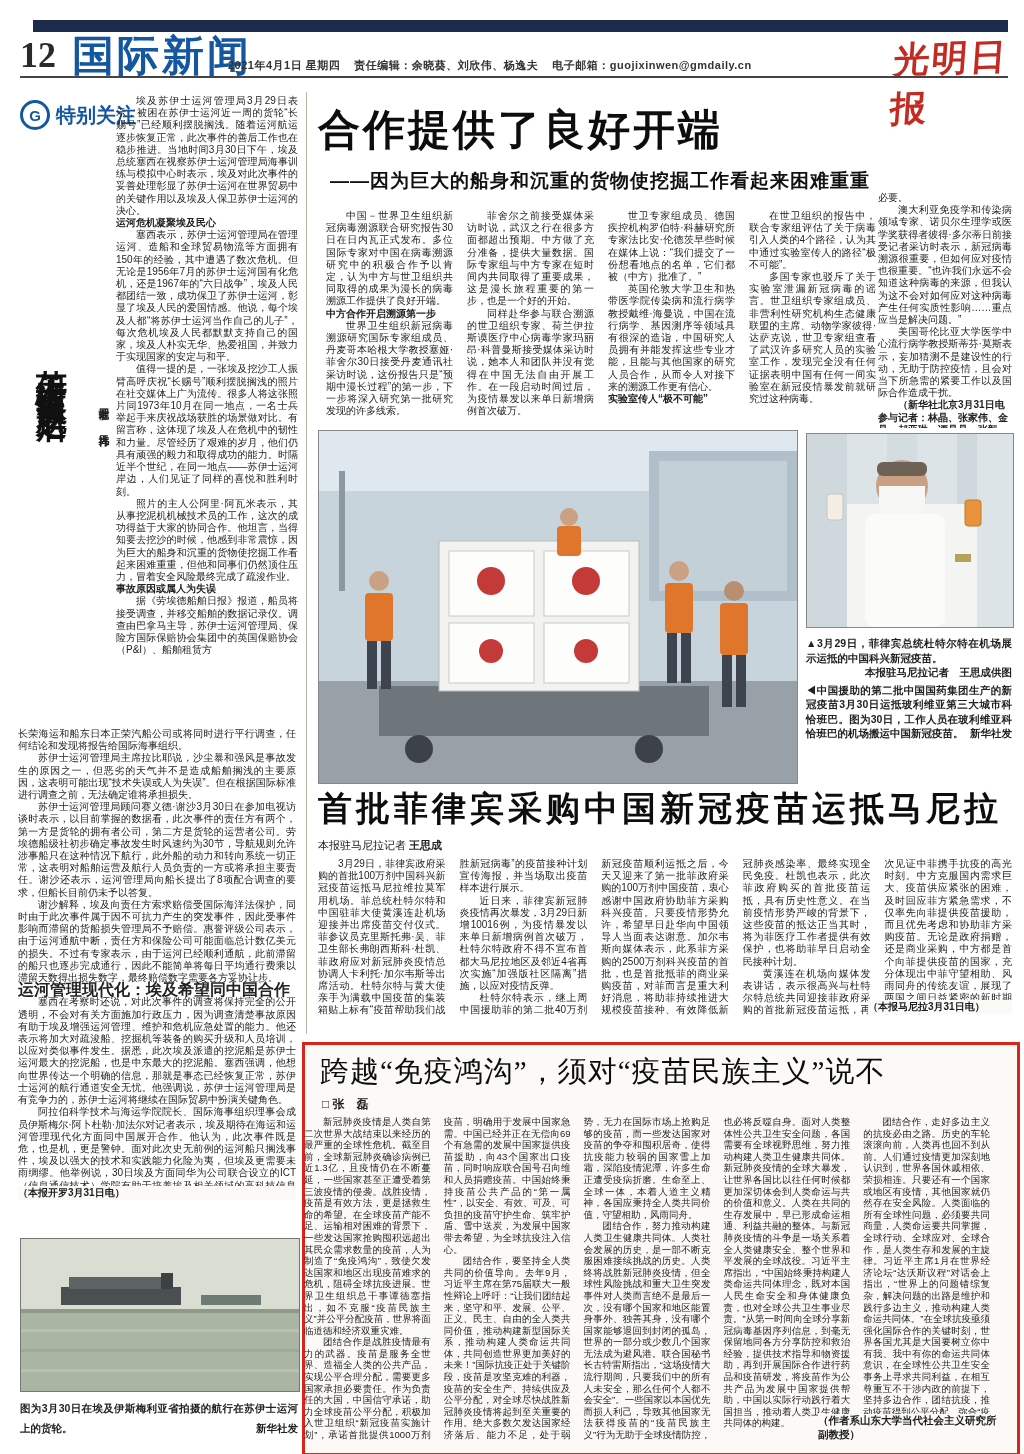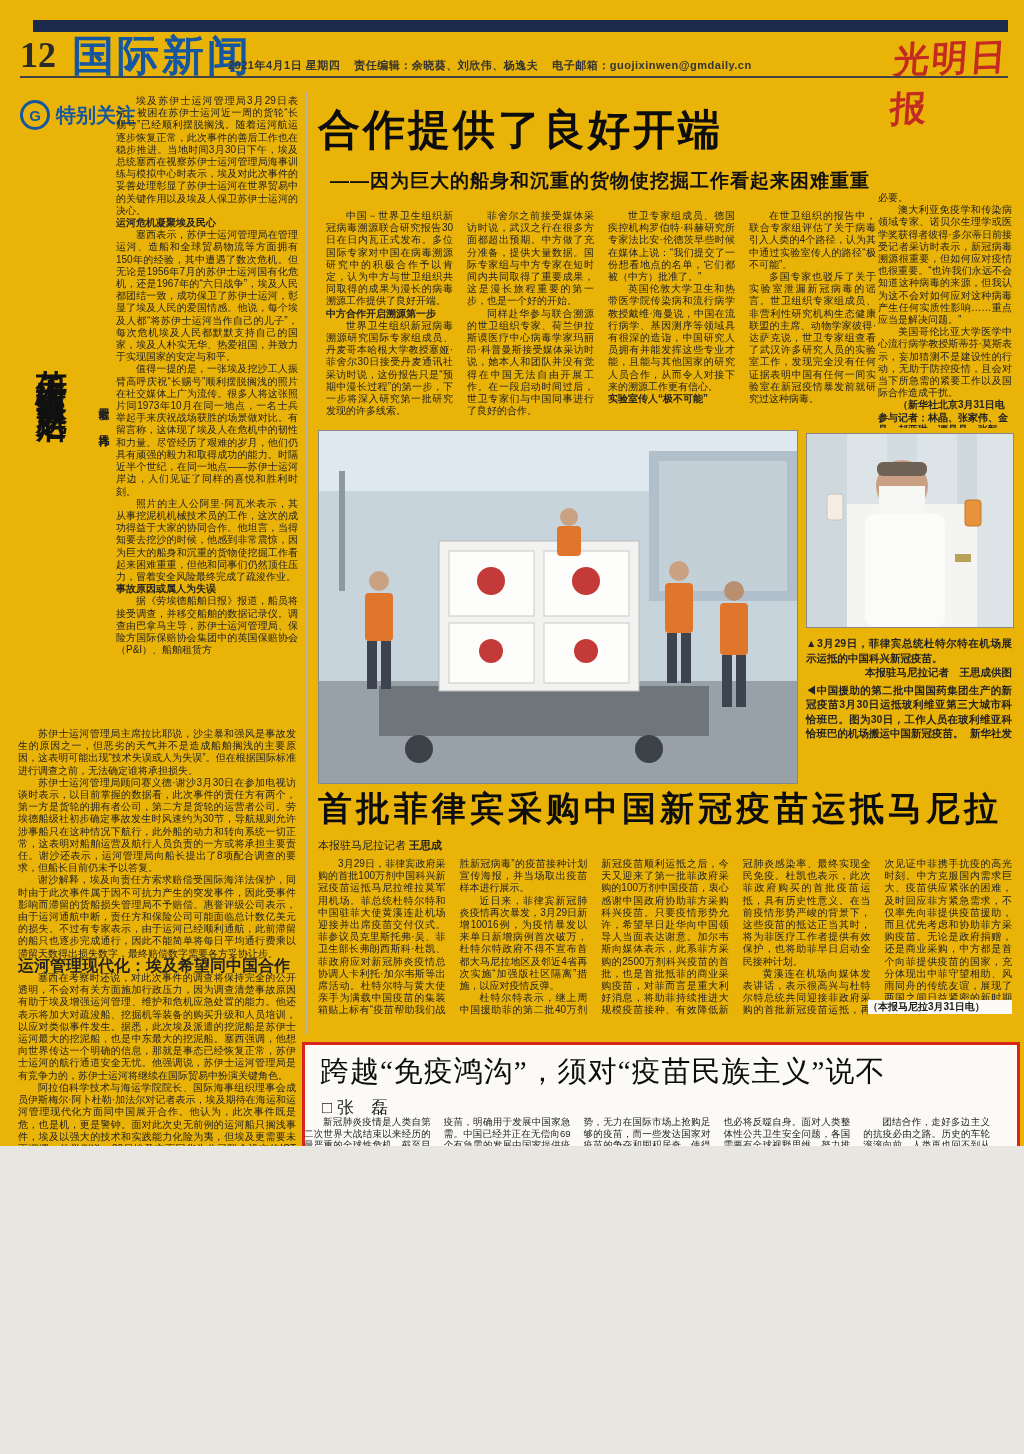--- a/index.html
+++ b/index.html
@@ -1,16 +1,16 @@
 <!DOCTYPE html>
 <html><head>
 <meta charset="utf-8">
 <style>
   html,body{margin:0;padding:0;background:#e8e6e0;}
-  #page{position:relative;width:1024px;height:1146px;background:#eab308;margin:0 auto;overflow:hidden;
+  #page{position:relative;width:1024px;height:1454px;background:#ffffff;margin:0 auto;overflow:hidden;
         font-family:"Liberation Sans",sans-serif;color:#1c1c1c;}
   .abs{position:absolute;}
   
   .topbar{left:33px;top:20px;width:975px;height:12px;background:#1c2b4c;}
   .pagenum{left:20px;top:34px;font-size:36px;font-weight:bold;color:#2a2a2a;font-family:"Liberation Serif",serif;}
   .secname{left:72px;top:28px;font-size:42px;font-weight:bold;color:#1456a0;letter-spacing:3px;font-family:"Liberation Serif",serif;}
   .dateline{left:228px;top:58px;font-size:11px;font-weight:bold;color:#333;letter-spacing:.5px;}
   .dateline span{margin-right:14px;}
   .masthead{left:892px;top:34px;font-size:36px;font-weight:bold;color:#c22a22;font-family:"DejaVu Serif",serif;
             transform:skewX(-6deg) rotate(-2deg);letter-spacing:2px;}
@@ -50,21 +50,21 @@
   .mid-captions .cr2{float:right;}
   
   .v-head{left:318px;top:786px;width:696px;font-size:34px;font-weight:bold;font-family:"Liberation Serif",serif;letter-spacing:4px;color:#0d0d0d;}
   .v-byline{left:318px;top:838px;font-size:11px;color:#222;}
   .v-byline b{font-family:"Liberation Serif",serif;}
   .v-body{left:318px;top:858px;width:694px;height:160px;overflow:hidden;column-count:5;column-gap:14px;}
   .v-credit{left:868px;top:1000px;width:144px;background:#fbfaf6;}
   
   .red-box{left:302px;top:1042px;width:712px;height:408px;border:3px solid #d9261c;background:#fbfaf6;}
   .c-head{left:320px;top:1052px;width:680px;font-size:29px;font-weight:normal;font-family:"Liberation Serif",serif;letter-spacing:1px;color:#0d0d0d;}
-  .c-author{left:322px;top:1096px;font-size:17px;font-weight:normal;color:#222;}
+  .c-author{left:322px;top:1096px;font-size:12px;font-weight:bold;color:#222;}
   .c-body{left:304px;top:1116px;width:686px;height:326px;overflow:hidden;column-count:5;column-gap:13px;}
   .c-body p{font-size:9.5px;line-height:11.6px;}
   .c-note{left:818px;top:1414px;width:184px;background:#fbfaf6;font-size:10.5px;}
 </style>
 </head>
 <body>
 
 <div id="page">
 
   <div class="abs topbar"></div>
@@ -89,20 +89,21 @@
   <div class="abs suez-colA body-txt">
     <p>埃及苏伊士运河管理局3月29日表示，被困在苏伊士运河近一周的货轮“长赐号”已经顺利摆脱搁浅。随着运河航运逐步恢复正常，此次事件的善后工作也在稳步推进。当地时间3月30日下午，埃及总统塞西在视察苏伊士运河管理局海事训练与模拟中心时表示，埃及对此次事件的妥善处理彰显了苏伊士运河在世界贸易中的关键作用以及埃及人保卫苏伊士运河的决心。</p>
     <p class="sec-head">运河危机凝聚埃及民心</p>
     <p>塞西表示，苏伊士运河管理局在管理运河、造船和全球贸易物流等方面拥有150年的经验，其中遭遇了数次危机。但无论是1956年7月的苏伊士运河国有化危机，还是1967年的“六日战争”，埃及人民都团结一致，成功保卫了苏伊士运河，彰显了埃及人民的爱国情感。他说，每个埃及人都“将苏伊士运河当作自己的儿子”，每次危机埃及人民都默默支持自己的国家，埃及人朴实无华、热爱祖国，并致力于实现国家的安定与和平。</p>
     <p>值得一提的是，一张埃及挖沙工人振臂高呼庆祝“长赐号”顺利摆脱搁浅的照片在社交媒体上广为流传。很多人将这张照片同1973年10月在同一地点，一名士兵举起手来庆祝战场获胜的场景做对比。有留言称，这体现了埃及人在危机中的韧性和力量。尽管经历了艰难的岁月，他们仍具有顽强的毅力和取得成功的能力。时隔近半个世纪，在同一地点——苏伊士运河岸边，人们见证了同样的喜悦和胜利时刻。</p>
     <p>照片的主人公阿里·阿瓦米表示，其从事挖泥机机械技术员的工作，这次的成功得益于大家的协同合作。他坦言，当得知要去挖沙的时候，他感到非常震惊，因为巨大的船身和沉重的货物使挖掘工作看起来困难重重，但他和同事们仍然顶住压力，冒着安全风险最终完成了疏浚作业。</p>
     <p class="sec-head">事故原因或属人为失误</p>
     <p>据《劳埃德船舶日报》报道，船员将接受调查，并移交船舶的数据记录仪。调查由巴拿马主导，苏伊士运河管理局、保险方国际保赔协会集团中的英国保赔协会（P&amp;I）、船舶租赁方</p>
   </div>
   <div class="abs suez-wide body-txt">
+    <p style="text-indent:0">长荣海运和船东日本正荣汽船公司或将同时进行平行调查，任何结论和发现将报告给国际海事组织。</p>
     <p>苏伊士运河管理局主席拉比耶说，沙尘暴和强风是事故发生的原因之一，但恶劣的天气并不是造成船舶搁浅的主要原因，这表明可能出现“技术失误或人为失误”。但在根据国际标准进行调查之前，无法确定谁将承担损失。</p>
     <p>苏伊士运河管理局顾问赛义德·谢沙3月30日在参加电视访谈时表示，以目前掌握的数据看，此次事件的责任方有两个，第一方是货轮的拥有者公司，第二方是货轮的运营者公司。劳埃德船级社初步确定事故发生时风速约为30节，导航规则允许涉事船只在这种情况下航行，此外船的动力和转向系统一切正常，这表明对船舶运营及航行人员负责的一方或将承担主要责任。谢沙还表示，运河管理局向船长提出了8项配合调查的要求，但船长目前仍未予以答复。</p>
     <p>谢沙解释，埃及向责任方索求赔偿受国际海洋法保护，同时由于此次事件属于因不可抗力产生的突发事件，因此受事件影响而滞留的货船损失管理局不予赔偿。惠誉评级公司表示，由于运河通航中断，责任方和保险公司可能面临总计数亿美元的损失。不过有专家表示，由于运河已经顺利通航，此前滞留的船只也逐步完成通行，因此不能简单将每日平均通行费乘以滞留天数得出损失数字，最终赔偿数字需要各方妥协让步。</p>
     <p class="sec-head">运河管理现代化：埃及希望同中国合作</p>
     <p>塞西在考察时还说，对此次事件的调查将保持完全的公开透明，不会对有关方面施加行政压力，因为调查清楚事故原因有助于埃及增强运河管理、维护和危机应急处置的能力。他还表示将加大对疏浚船、挖掘机等装备的购买升级和人员培训，以应对类似事件发生。据悉，此次埃及派遣的挖泥船是苏伊士运河最大的挖泥船，也是中东最大的挖泥船。塞西强调，他想向世界传达一个明确的信息，那就是事态已经恢复正常，苏伊士运河的航行通道安全无忧。他强调说，苏伊士运河管理局是有竞争力的，苏伊士运河将继续在国际贸易中扮演关键角色。</p>
     <p>阿拉伯科学技术与海运学院院长、国际海事组织理事会成员伊斯梅尔·阿卜杜勒·加法尔对记者表示，埃及期待在海运和运河管理现代化方面同中国展开合作。他认为，此次事件既是危，也是机，更是警钟。面对此次史无前例的运河船只搁浅事件，埃及以强大的技术和实践能力化险为夷，但埃及更需要未雨绸缪。他举例说，30日埃及方面同华为公司联合设立的ICT（信息通信技术）学院有助于培养埃及相关领域的高科技信息人才，帮助埃及在运河管理、船只调度、气象监测、危机处置、应急模拟等方面迈向智能化、信息化。他期待中国的高新技术可以帮助埃及，实现互利共赢。</p>
   </div>
   <div class="abs suez-credit credit">（本报开罗3月31日电）</div>
 
   <svg class="abs ship-photo" viewBox="0 0 278 152" preserveAspectRatio="none">
@@ -122,21 +123,21 @@
     <span class="cr">新华社发</span>
   </div>
 
   <div class="abs o-head">合作提供了良好开端</div>
   <div class="abs o-sub">——因为巨大的船身和沉重的货物使挖掘工作看起来困难重重</div>
   <div class="abs o-body body-txt">
     <p>中国－世界卫生组织新冠病毒溯源联合研究报告30日在日内瓦正式发布。多位国际专家对中国在病毒溯源研究中的积极合作予以肯定，认为中方与世卫组织共同取得的成果为漫长的病毒溯源工作提供了良好开端。</p>
     <p class="sec-head">中方合作开启溯源第一步</p>
     <p>世界卫生组织新冠病毒溯源研究国际专家组成员、丹麦哥本哈根大学教授塞娅·菲舍尔30日接受丹麦通讯社采访时说，这份报告只是“预期中漫长过程”的第一步，下一步将深入研究第一批研究发现的许多线索。</p>
     <p>菲舍尔之前接受媒体采访时说，武汉之行在很多方面都超出预期。中方做了充分准备，提供大量数据。国际专家组与中方专家在短时间内共同取得了重要成果，这是漫长旅程重要的第一步，也是一个好的开始。</p>
-    <p>同样赴华参与联合溯源的世卫组织专家、荷兰伊拉斯谟医疗中心病毒学家玛丽昂·科普曼斯接受媒体采访时说，她本人和团队并没有觉得在中国无法自由开展工作。在一段启动时间过后，世卫专家们与中国同事进行了良好的合作。</p>
+    <p>同样赴华参与联合溯源的世卫组织专家、荷兰伊拉斯谟医疗中心病毒学家玛丽昂·科普曼斯接受媒体采访时说，她本人和团队并没有觉得在中国无法自由开展工作。在一段启动时间过后，为疫情暴发以来单日新增病例首次破万。</p>
     <p>世卫专家组成员、德国疾控机构罗伯特·科赫研究所专家法比安·伦德茨早些时候在媒体上说：“我们提交了一份想看地点的名单，它们都被（中方）批准了。”</p>
     <p>英国伦敦大学卫生和热带医学院传染病和流行病学教授戴维·海曼说，中国在流行病学、基因测序等领域具有很深的造诣，中国研究人员拥有并能发挥这些专业才能，且能与其他国家的研究人员合作，从而令人对接下来的溯源工作更有信心。</p>
     <p class="sec-head">实验室传人“极不可能”</p>
     <p>在世卫组织的报告中，联合专家组评估了关于病毒引入人类的4个路径，认为其中通过实验室传人的路径“极不可能”。</p>
     <p>多国专家也驳斥了关于实验室泄漏新冠病毒的谣言。世卫组织专家组成员、非营利性研究机构生态健康联盟的主席、动物学家彼得·达萨克说，世卫专家组查看了武汉许多研究人员的实验室工作，发现完全没有任何证据表明中国有任何一间实验室在新冠疫情暴发前就研究过这种病毒。</p>
 
   </div>
   <div class="abs o-tail body-txt">
     <p class="cont">必要。</p>
     <p>澳大利亚免疫学和传染病领域专家、诺贝尔生理学或医学奖获得者彼得·多尔蒂日前接受记者采访时表示，新冠病毒溯源很重要，但如何应对疫情也很重要。“也许我们永远不会知道这种病毒的来源，但我认为这不会对如何应对这种病毒产生任何实质性影响……重点应当是解决问题。”</p>

